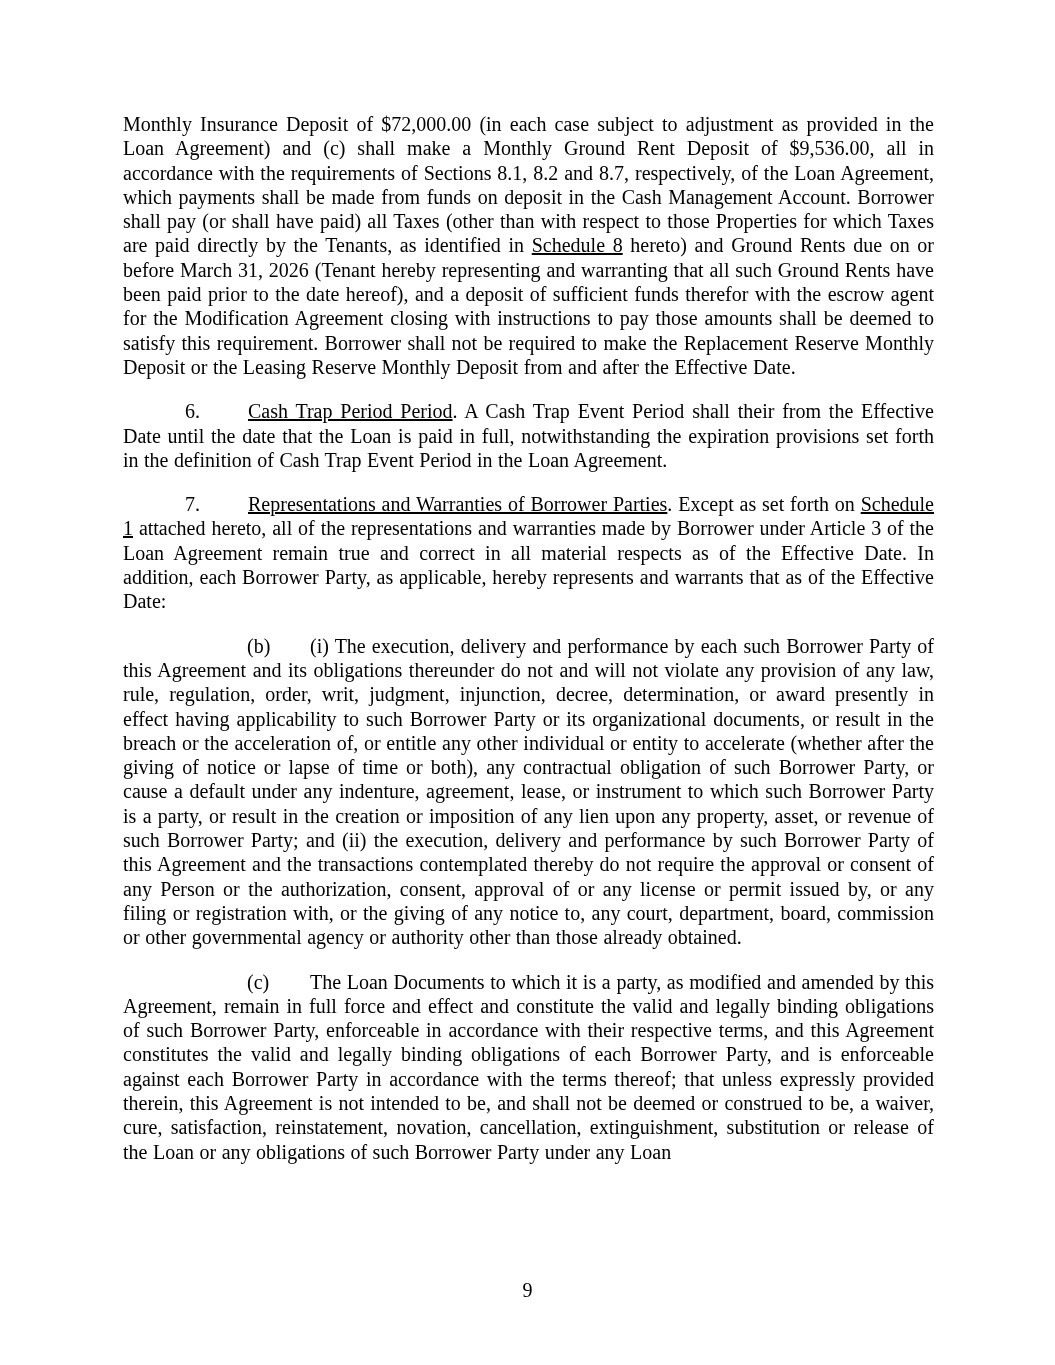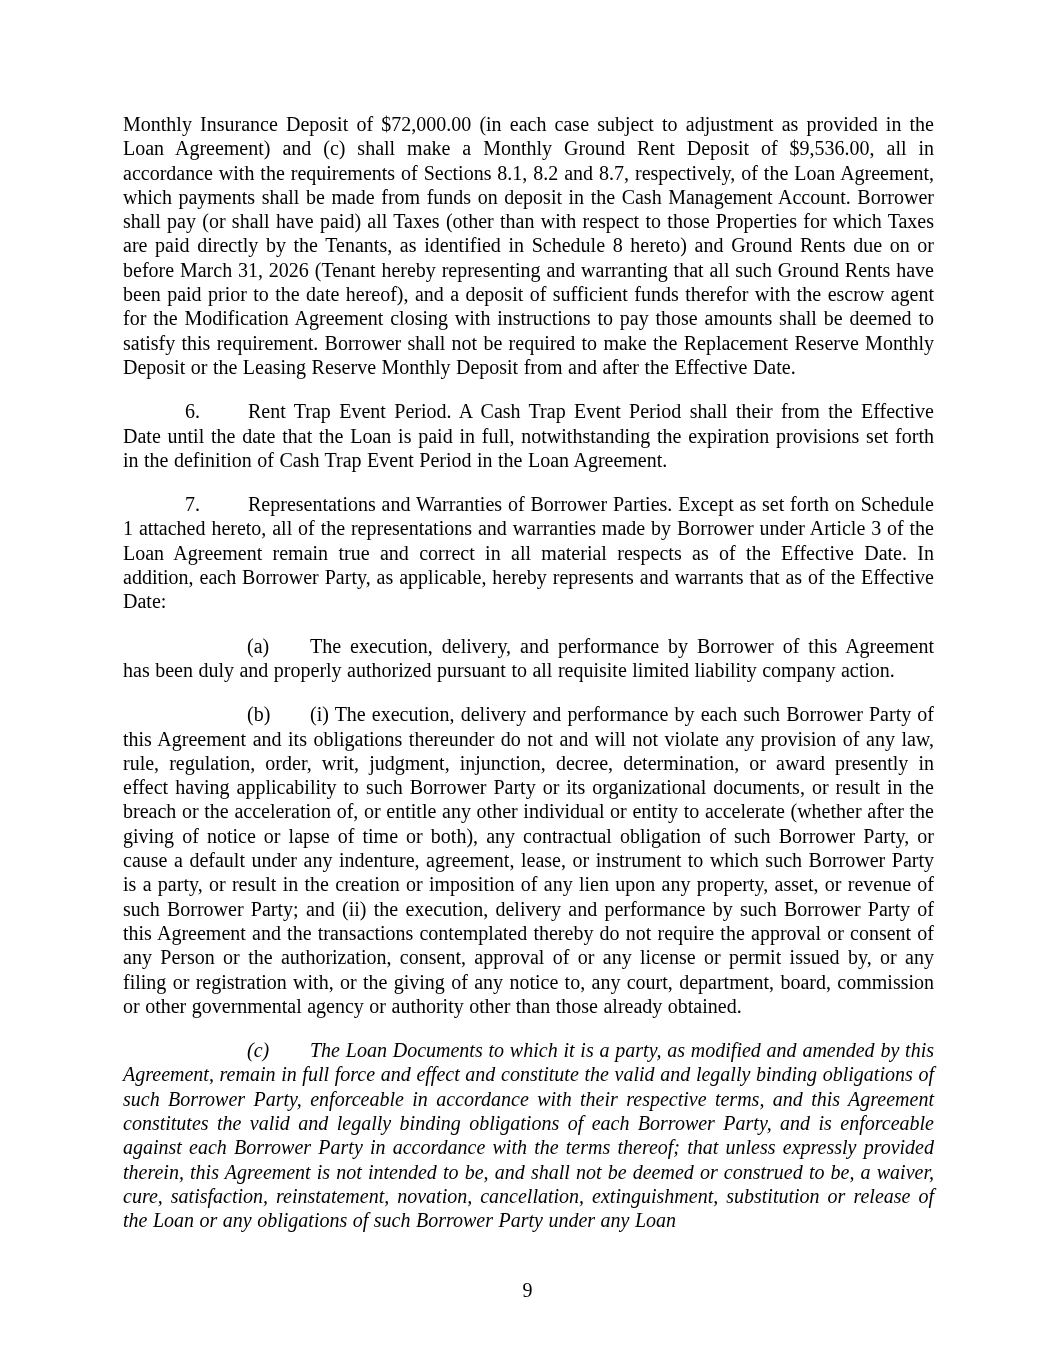--- a/index.html
+++ b/index.html
@@ -18,51 +18,50 @@
     top: 112px;
     width: 811px;
   }
   .para {
     font-size: 20px;
     line-height: 24.3px;
     text-align: justify;
     margin-bottom: 20px;
     word-spacing: 0.5px;
   }
-  .para:last-child { margin-bottom: 0; font-style: italic; }
+  .para:last-child { margin-bottom: 0; }
   .indent-num { text-indent: 62px; }
   .indent-sub { text-indent: 124px; }
   .num {
     display: inline-block;
     width: 63px;
     text-indent: 0;
   }
-  .u { }
+  .u { text-decoration: underline; }
   .page-number {
     position: absolute;
     top: 1278px;
     left: 0;
     width: 100%;
     text-align: center;
     font-size: 20px;
     line-height: 24.3px;
   }
 </style>
 </head>
 <body>
 
 <div class="page-content">
 
   <p class="para"><span>Monthly Insurance Deposit of $72,000.00 (in each case subject to adjustment as provided in the Loan Agreement) and (c) shall make a Monthly Ground Rent Deposit of $9,536.00, all in accordance with the requirements of Sections 8.1, 8.2 and 8.7, respectively, of the Loan Agreement, which payments shall be made from funds on deposit in the Cash Management Account.  Borrower shall pay (or shall have paid) all Taxes (other than with respect to those Properties for which Taxes are paid directly by the Tenants, as identified in </span><span class="u">Schedule 8</span><span> hereto) and Ground Rents due on or before March 31, 2026 (Tenant hereby representing and warranting that all such Ground Rents have been paid prior to the date hereof), and a deposit of sufficient funds therefor with the escrow agent for the Modification Agreement closing with instructions to pay those amounts shall be deemed to satisfy this requirement.  Borrower shall not be required to make the Replacement Reserve Monthly Deposit or the Leasing Reserve Monthly Deposit from and after the Effective Date.</span></p>
 
-  <p class="para indent-num"><span class="num">6.</span><span class="u">Rent Trap Event Period</span><span>.  A Cash Trap Event Period shall their from the Effective Date until the date that the Loan is paid in full, notwithstanding the expiration provisions set forth in the definition of Cash Trap Event Period in the Loan Agreement.</span></p>
+  <p class="para indent-num"><span class="num">6.</span><span class="u">Cash Trap Period Period</span><span>.  A Cash Trap Event Period shall their from the Effective Date until the date that the Loan is paid in full, notwithstanding the expiration provisions set forth in the definition of Cash Trap Event Period in the Loan Agreement.</span></p>
 
   <p class="para indent-num"><span class="num">7.</span><span class="u">Representations and Warranties of Borrower Parties</span><span>.  Except as set forth on </span><span class="u">Schedule 1</span><span> attached hereto, all of the representations and warranties made by Borrower under Article 3 of the Loan Agreement remain true and correct in all material respects as of the Effective Date.  In addition, each Borrower Party, as applicable, hereby represents and warrants that as of the Effective Date:</span></p>
 
-  <p class="para indent-sub"><span class="num">(a)</span><span>The execution, delivery, and performance by Borrower of this Agreement has been duly and properly authorized pursuant to all requisite limited liability company action.</span></p>
 
   <p class="para indent-sub"><span class="num">(b)</span><span>(i) The execution, delivery and performance by each such Borrower Party of this Agreement and its obligations thereunder do not and will not violate any provision of any law, rule, regulation, order, writ, judgment, injunction, decree, determination, or award presently in effect having applicability to such Borrower Party or its organizational documents, or result in the breach or the acceleration of, or entitle any other individual or entity to accelerate (whether after the giving of notice or lapse of time or both), any contractual obligation of such Borrower Party, or cause a default under any indenture, agreement, lease, or instrument to which such Borrower Party is a party, or result in the creation or imposition of any lien upon any property, asset, or revenue of such Borrower Party; and (ii) the execution, delivery and performance by such Borrower Party of this Agreement and the transactions contemplated thereby do not require the approval or consent of any Person or the authorization, consent, approval of or any license or permit issued by, or any filing or registration with, or the giving of any notice to, any court, department, board, commission or other governmental agency or authority other than those already obtained.</span></p>
 
   <p class="para indent-sub"><span class="num">(c)</span><span>The Loan Documents to which it is a party, as modified and amended by this Agreement, remain in full force and effect and constitute the valid and legally binding obligations of such Borrower Party, enforceable in accordance with their respective terms, and this Agreement constitutes the valid and legally binding obligations of each Borrower Party, and is enforceable against each Borrower Party in accordance with the terms thereof; that unless expressly provided therein, this Agreement is not intended to be, and shall not be deemed or construed to be, a waiver, cure, satisfaction, reinstatement, novation, cancellation, extinguishment, substitution or release of the Loan or any obligations of such Borrower Party under any Loan</span></p>
 
 </div>
 
 <div class="page-number">9</div>
 
 </body></html>

